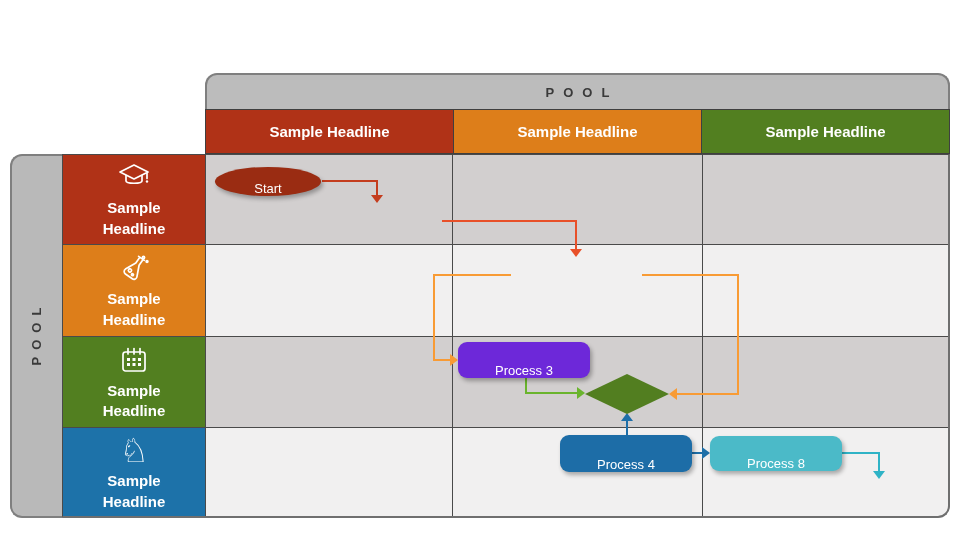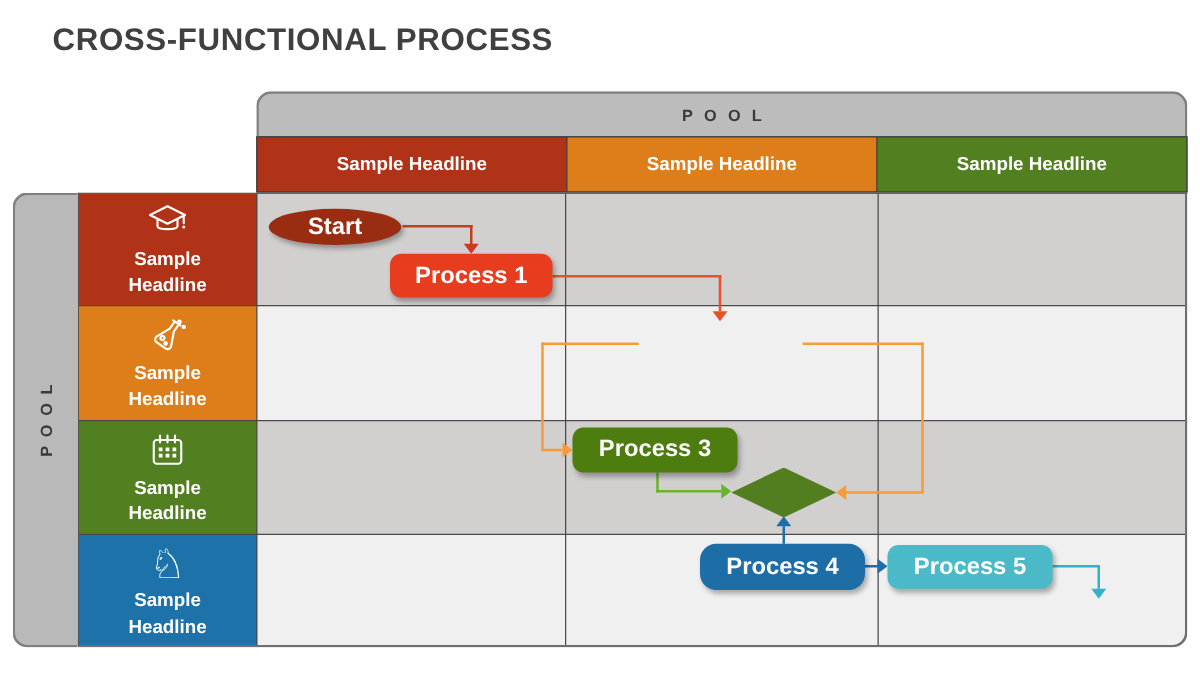--- a/index.html
+++ b/index.html
@@ -59,32 +59,32 @@
   .lanehead.l2{background:#dd7e1a;}
   .lanehead.l3{background:#527f20;}
   .lanehead.l4{background:#1d72a9;}
   .icon{width:36px;height:36px;display:flex;align-items:center;justify-content:center;}
   .icon svg{display:block;}
   .glyph-icon{font-family:"DejaVu Sans",sans-serif;font-size:33px;line-height:36px;color:#ffffff;}
   .cell-dark{background:#d2cfcf;}
   .cell-light{background:#f1f0f0;}
   
   .node{
-    position:absolute;display:flex;align-items:center;justify-content:center;
-    color:#ffffff;font-size:19px;font-weight:bold;
+    position:absolute;display:flex;align-items:flex-end;justify-content:center;
+    color:#ffffff;font-size:13px;font-weight:normal;
     box-shadow:2px 3px 4px rgba(0,0,0,.3);box-sizing:border-box;
   }
   .terminator{border-radius:50%;}
   .pill{border-radius:15px;}
   .proc{border-radius:9px;}
   .n-start{left:215px;top:167px;width:106px;height:29px;background:#9a2c12;}
   .n-p1{left:312px;top:203px;width:130px;height:35px;background:#e83c1f;}
   .n-p2{left:511px;top:257px;width:131px;height:37px;background:#f7941e;}
-  .n-p3{left:458px;top:342px;width:132px;height:36px;background:#4d7c0f;}
-  .n-p4{left:560px;top:435px;width:132px;height:37px;background:#1d6da7;border-radius:13px;}
+  .n-p3{left:458px;top:342px;width:132px;height:36px;background:#6d28d9;}
+  .n-p4{left:560px;top:435px;width:132px;height:37px;background:#1d6da7;}
   .n-p5{left:710px;top:436px;width:132px;height:35px;background:#4bbac8;}
   .n-end{left:831px;top:479px;width:97px;height:29px;background:#3d4d61;}
   .n-diamond{
     left:585px;top:374px;width:84px;height:40px;background:#527e20;
     clip-path:polygon(50% 0,100% 50%,50% 100%,0 50%);box-shadow:none;
     filter:drop-shadow(2px 2px 2px rgba(0,0,0,.35));
   }
   
   .ln{position:absolute;}
   .c-red1{background:#c43d1e;}  .a-red1{border-top-color:#c43d1e!important;}
@@ -100,21 +100,20 @@
   .arr.down{border-top-width:8px;border-bottom-width:0;}
   .arr.up{border-bottom-width:8px;border-top-width:0;}
   .arr.right{border-left-width:8px;border-right-width:0;}
   .arr.left{border-right-width:8px;border-left-width:0;}
 </style>
 </head>
 <body>
 
 <div id="stage">
 
-  <div class="title">CROSS-FUNCTIONAL PROCESS</div>
 
   <div class="pool-top">
     <span>POOL</span>
   </div>
 
   <div class="pool-left">
     <span class="vtext">POOL</span>
   </div>
 
   <div class="colheads">
@@ -224,29 +223,26 @@
   <div class="ln c-blu" style="left:692px;top:452px;width:12px;height:2px;"></div>
   <div class="arr right a-blu-r" style="left:702px;top:447px;"></div>
 
   <div class="ln c-teal" style="left:842px;top:452px;width:38px;height:2px;"></div>
   <div class="ln c-teal" style="left:878px;top:452px;width:2px;height:19px;"></div>
   <div class="arr down a-teal-d" style="left:873px;top:471px;"></div>
 
   <div class="node terminator n-start">
     <span>Start</span>
   </div>
-  <div class="node proc n-p1">
-    <span>Process 1</span>
-  </div>
   <div class="node proc n-p3">
     <span>Process 3</span>
   </div>
   <div class="node n-diamond">
     <span></span>
   </div>
   <div class="node proc n-p4">
     <span>Process 4</span>
   </div>
   <div class="node proc n-p5">
-    <span>Process 5</span>
+    <span>Process 8</span>
   </div>
 
 </div>
 
 </body></html>

